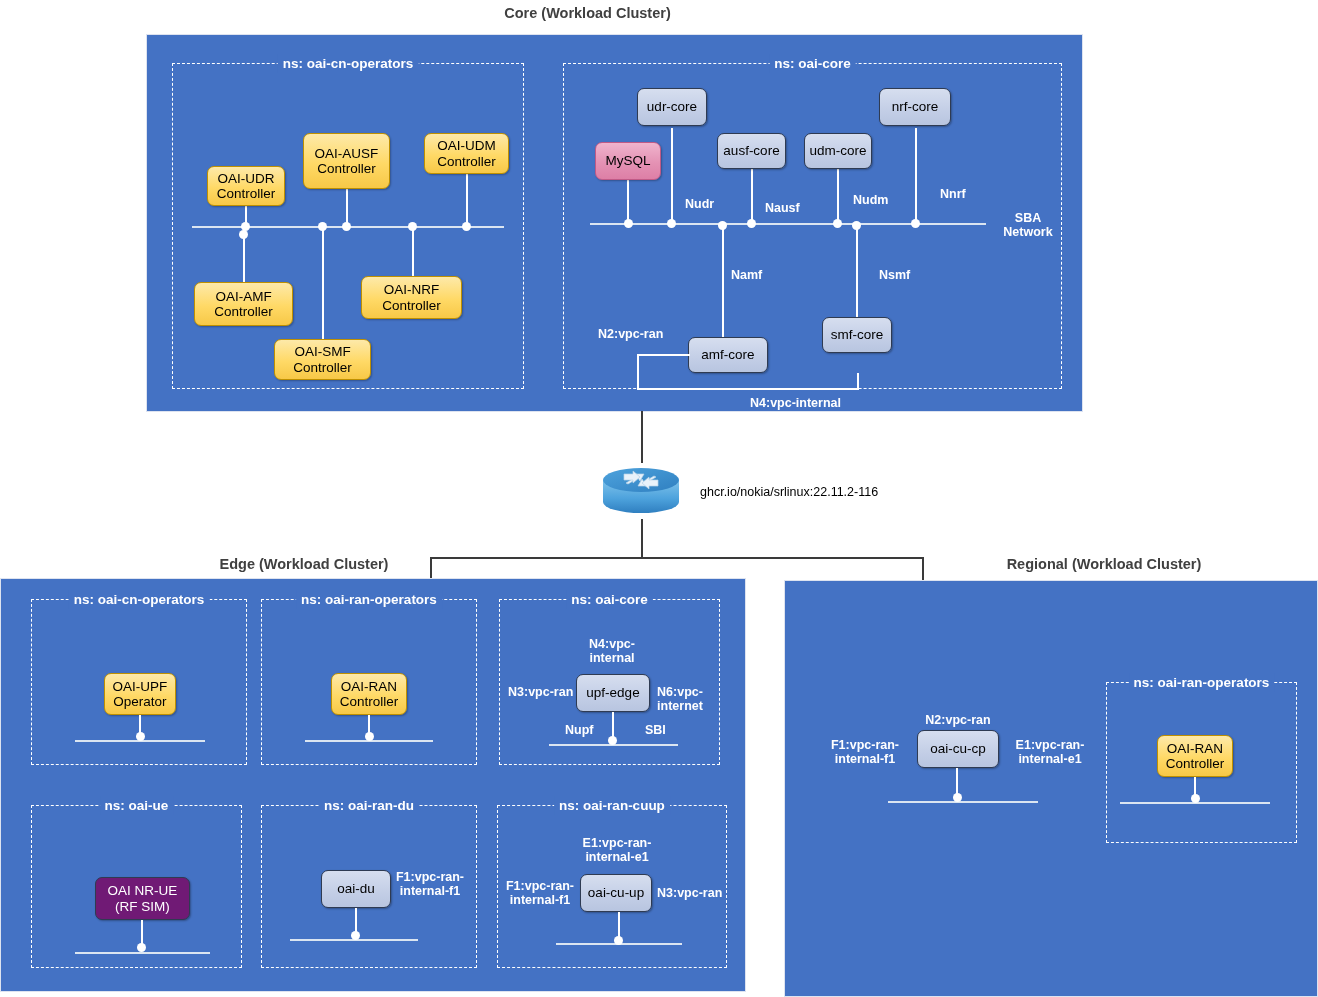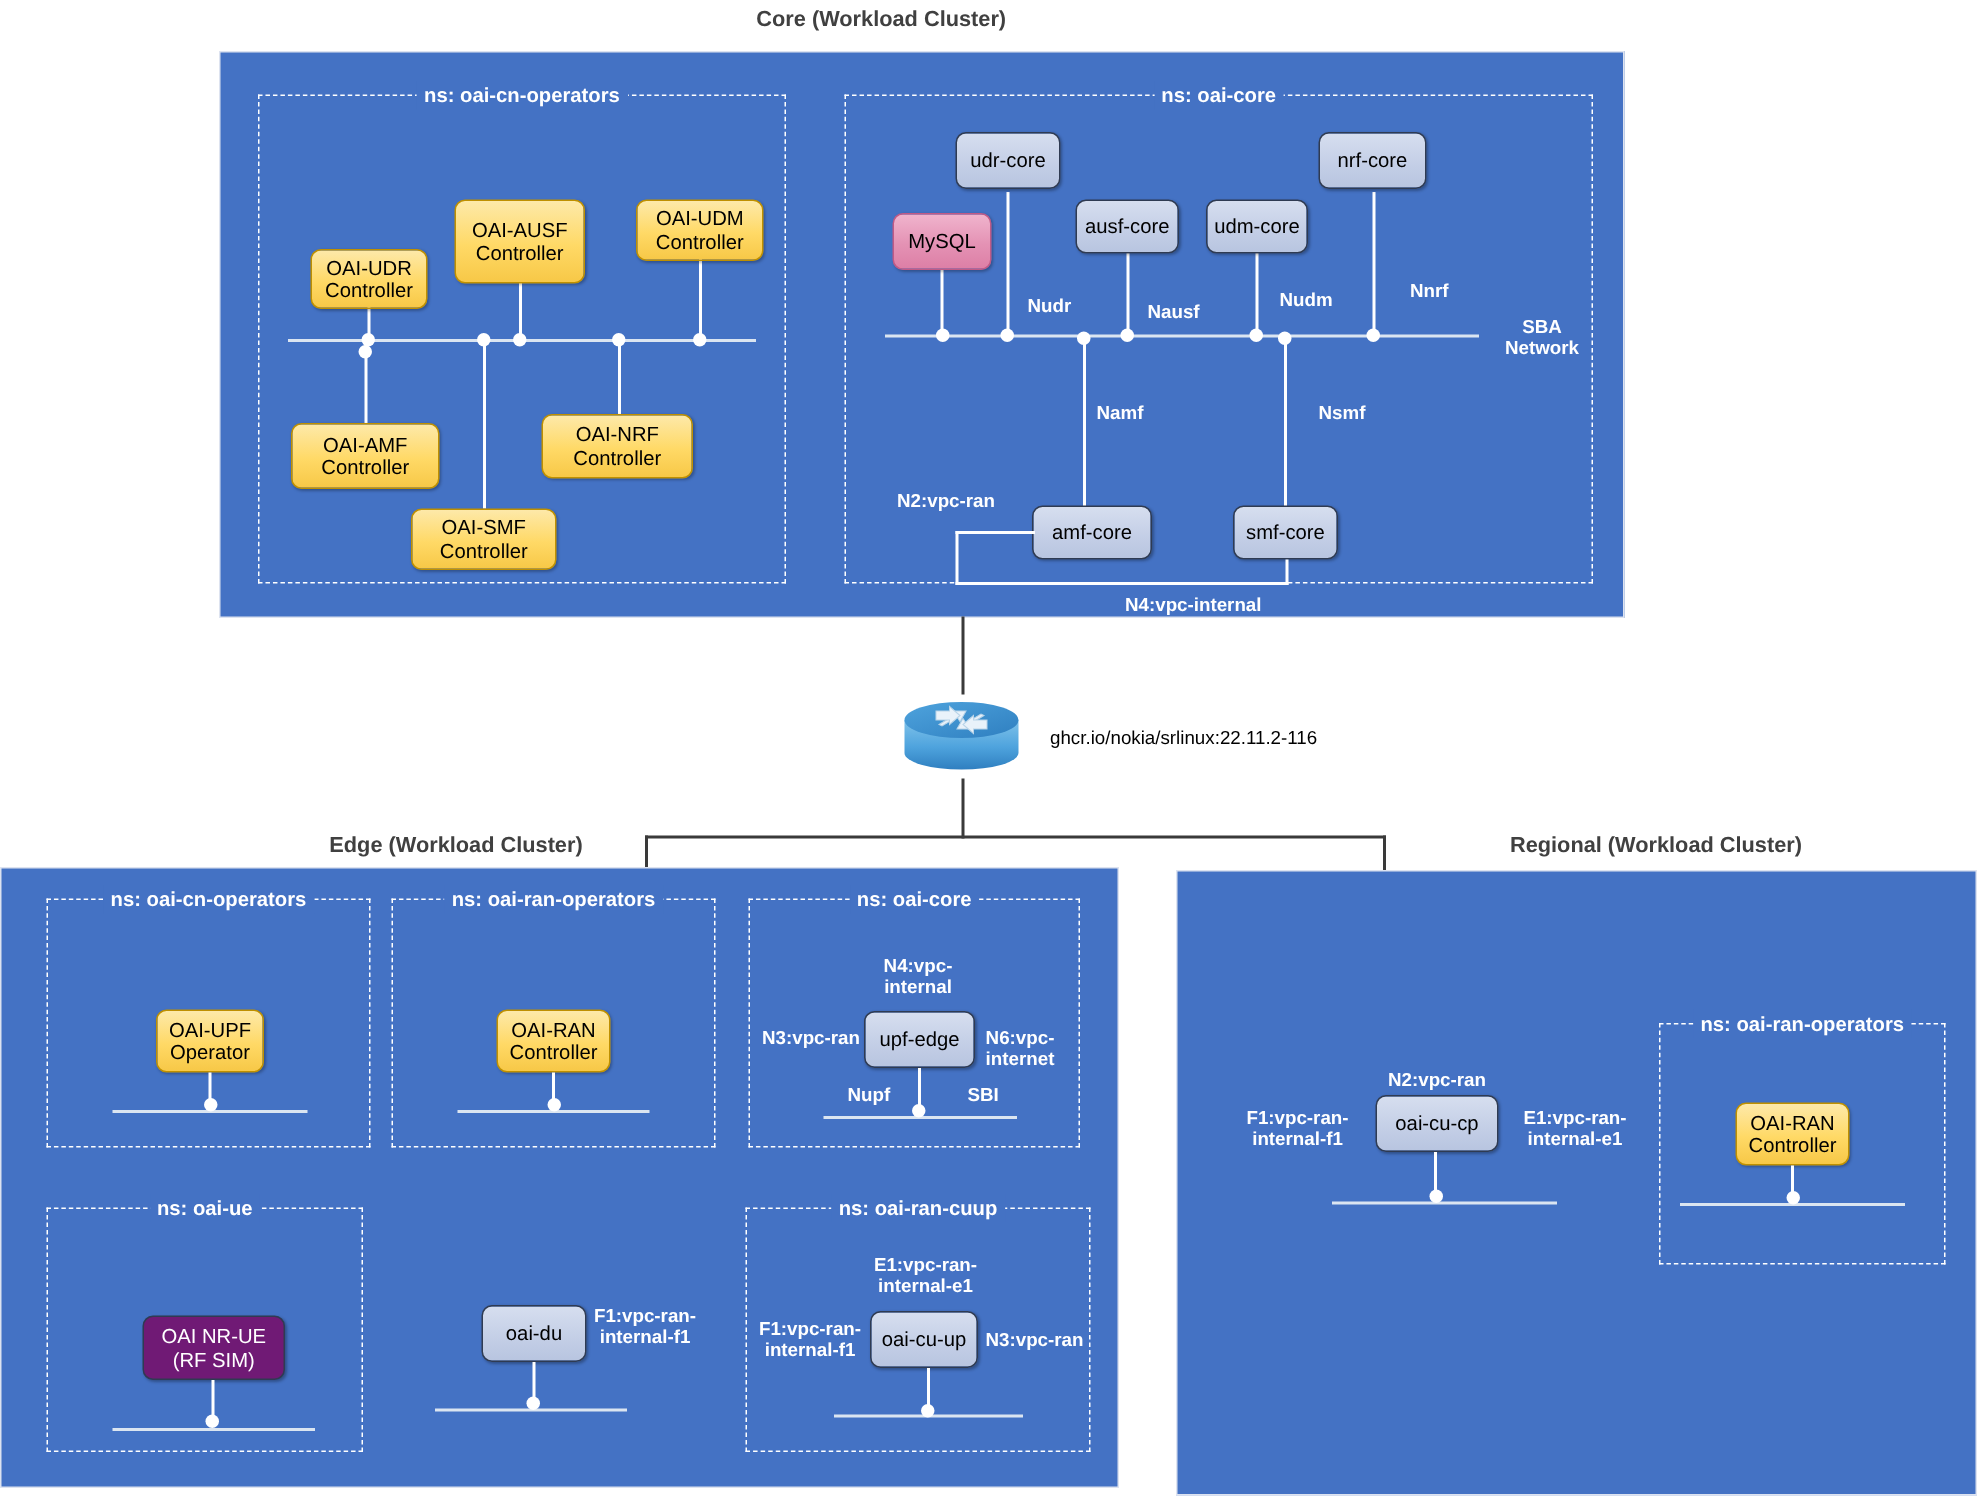--- a/index.html
+++ b/index.html
@@ -260,21 +260,21 @@
   </div>
 
   <div class="node bluegray" style="left:879px; top:88px; width:72px; height:38px;">
     <span>nrf-core</span>
   </div>
 
   <div class="node bluegray" style="left:688px; top:337px; width:80px; height:36px;">
     <span>amf-core</span>
   </div>
 
-  <div class="node bluegray" style="left:822px; top:337px; width:70px; height:36px;justify-content:center;">
+  <div class="node bluegray" style="left:822px; top:317px; width:70px; height:36px;justify-content:center;">
     <span>smf-core</span>
   </div>
 
   <div class="hline" style="left:637px; top:388px; width:222px;"></div>
   <div class="vline" style="left:857px; top:373px; height:17px;"></div>
   <div class="hline" style="left:637px; top:354px; width:53px;"></div>
   <div class="vline" style="left:637px; top:354px; height:36px;"></div>
 
   <div class="lbl" style="left:685px; top:197px;">Nudr</div>
   <div class="lbl" style="left:765px; top:201px;">Nausf</div>
@@ -374,20 +374,23 @@
   <div class="node purple" style="left:95px; top:877px; width:95px; height:43px;">
     <span>
       <span>OAI NR-UE</span><br>
       <span>(RF SIM)</span>
     </span>
   </div>
   <div class="vline" style="left:141px; top:920px; height:28px;"></div>
   <div class="bus" style="left:75px; top:952px; width:135px;"></div>
   <div class="dot" style="left:137px; top:943px;"></div>
 
+  <div class="ns-box" style="left:261px; top:805px; width:216px; height:163px;">
+    <div class="ns-label">ns: oai-ran-du</div>
+  </div>
   <div class="node bluegray" style="left:321px; top:870px; width:70px; height:38px;">
     <span>oai-du</span>
   </div>
   <div class="lbl ctr" style="left:392px; top:870px; width:76px;">F1:vpc-ran-</div>
   <div class="lbl ctr" style="left:392px; top:884px; width:76px;">internal-f1</div>
   <div class="vline" style="left:355px; top:908px; height:27px;"></div>
   <div class="bus" style="left:290px; top:939px; width:128px;"></div>
   <div class="dot" style="left:351px; top:931px;"></div>
 
   <div class="ns-box" style="left:497px; top:805px; width:230px; height:163px;">

